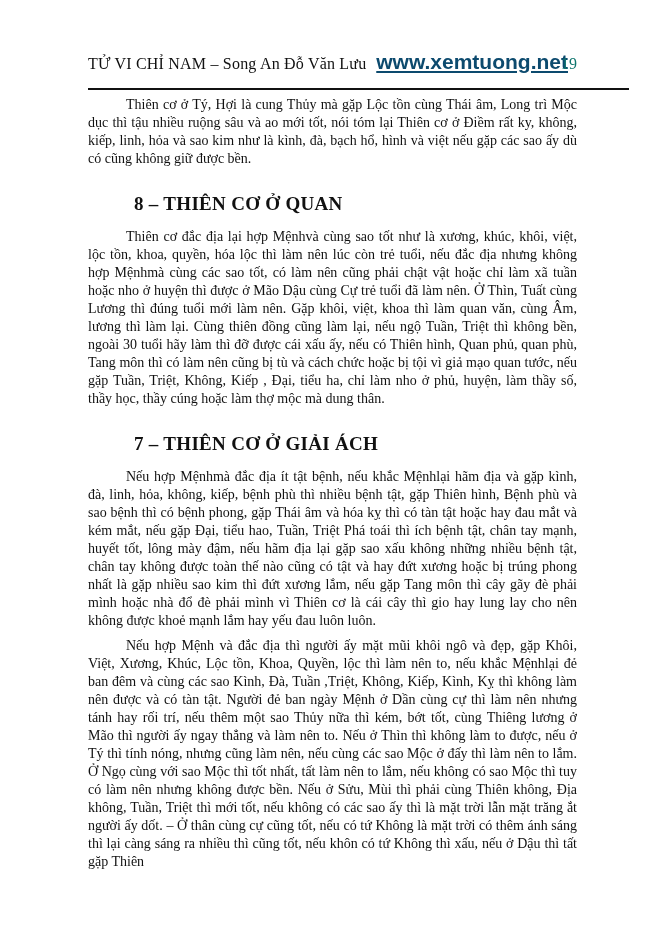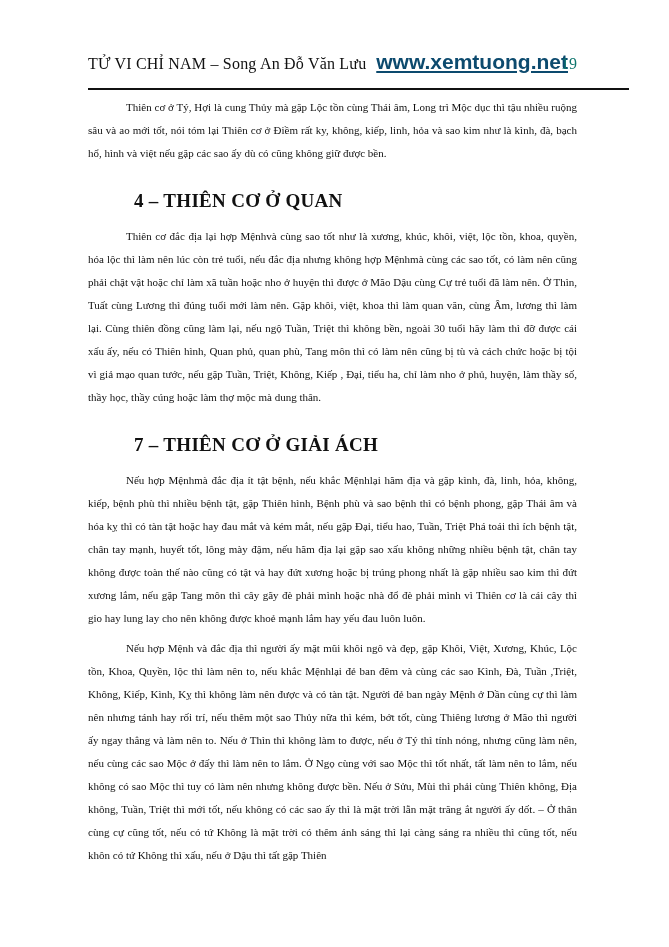--- a/index.html
+++ b/index.html
@@ -39,22 +39,22 @@
     margin-left: -7px;
   }
   .header-rule {
     border: none;
     border-top: 2px solid #111111;
     margin: 14px 0 0 0;
     width: 565px;
   }
   .body-text { margin-top: 6px; }
   .para {
-    font-size: 11px;
-    line-height: 23px;
+    font-size: 14px;
+    line-height: 18px;
     text-align: justify;
     text-indent: 38px;
     margin: 0 0 7px 0;
   }
   .para b { font-weight: normal; }
   .section-heading {
     font-size: 19px;
     font-weight: bold;
     letter-spacing: 0.3px;
     margin: 25px 0 13px 46px;
@@ -72,21 +72,21 @@
       <span class="page-number">19</span>
     </span>
   </div>
 
   <hr class="header-rule">
 
   <div class="body-text">
 
     <p class="para">Thiên cơ ở Tý, Hợi là cung Thủy mà gặp Lộc tồn cùng Thái âm, Long trì Mộc dục thì tậu nhiều ruộng sâu và ao mới tốt, nói tóm lại Thiên cơ ở Điềm rất ky, không, kiếp, linh, hỏa và sao kim như là kình, đà, bạch hổ, hình và việt nếu gặp các sao ấy dù có cũng không giữ được bền.</p>
 
-    <div class="section-heading">4 – THIÊN CƠ Ở QUAN</div>
+    <div class="section-heading">8 – THIÊN CƠ Ở QUAN</div>
 
     <p class="para">Thiên cơ đắc địa lại hợp <b>Mệnh</b>và cùng sao tốt như là xương, khúc, khôi, việt, lộc tồn, khoa, quyền, hóa lộc thì làm nên lúc còn trẻ tuổi, nếu đắc địa nhưng không hợp <b>Mệnh</b>mà cùng các sao tốt, có làm nên cũng phải chật vật hoặc chỉ làm xã tuần hoặc nho ở huyện thì được ở Mão Dậu cùng Cự trẻ tuổi đã làm nên. Ở Thìn, Tuất cùng Lương thì đúng tuổi mới làm nên. Gặp khôi, việt, khoa thì làm quan văn, cùng Âm, lương thì làm lại. Cùng thiên đồng cũng làm lại, nếu ngộ Tuần, Triệt thì không bền, ngoài 30 tuổi hãy làm thì đỡ được cái xấu ấy, nếu có Thiên hình, Quan phủ, quan phù, Tang môn thì có làm nên cũng bị tù và cách chức hoặc bị tội vì giả mạo quan tước, nếu gặp Tuần, Triệt, Không, Kiếp , Đại, tiểu ha, chỉ làm nho ở phủ, huyện, làm thầy số, thầy học, thầy cúng hoặc làm thợ mộc mà dung thân.</p>
 
     <div class="section-heading">7 – THIÊN CƠ Ở GIẢI ÁCH</div>
 
     <p class="para">Nếu hợp <b>Mệnh</b>mà đắc địa ít tật bệnh, nếu khắc <b>Mệnh</b>lại hãm địa và gặp kình, đà, linh, hỏa, không, kiếp, bệnh phù thì nhiều bệnh tật, gặp Thiên hình, Bệnh phù và sao bệnh thì có bệnh phong, gặp Thái âm và hóa kỵ thì có tàn tật hoặc hay đau mắt và kém mắt, nếu gặp Đại, tiểu hao, Tuần, Triệt Phá toái thì ích bệnh tật, chân tay mạnh, huyết tốt, lông mày đậm, nếu hãm địa lại gặp sao xấu không những nhiều bệnh tật, chân tay không được toàn thế nào cũng có tật và hay đứt xương hoặc bị trúng phong nhất là gặp nhiều sao kim thì đứt xương lắm, nếu gặp Tang môn thì cây gãy đè phải mình hoặc nhà đổ đè phải mình vì Thiên cơ là cái cây thì gio hay lung lay cho nên không được khoẻ mạnh lắm hay yếu đau luôn luôn.</p>
 
 
 
     <p class="para">Nếu hợp <b>Mệnh</b> và đắc địa thì người ấy mặt mũi khôi ngô và đẹp, gặp Khôi, Việt, Xương, Khúc, Lộc tồn, Khoa, Quyền, lộc thì làm nên to, nếu khắc <b>Mệnh</b>lại đẻ ban đêm và cùng các sao Kình, Đà, Tuần ,Triệt, Không, Kiếp, Kình, Kỵ thì không làm nên được và có tàn tật. Người đẻ ban ngày <b>Mệnh</b> ở Dần cùng cự thì làm nên nhưng tánh hay rối trí, nếu thêm một sao Thủy nữa thì kém, bớt tốt, cùng Thiêng lương ở Mão thì người ấy ngay thẳng và làm nên to. Nếu ở Thìn thì không làm to được, nếu ở Tý thì tính nóng, nhưng cũng làm nên, nếu cùng các sao Mộc ở đấy thì làm nên to lắm. Ở Ngọ cùng với sao Mộc thì tốt nhất, tất làm nên to lắm, nếu không có sao Mộc thì tuy có làm nên nhưng không được bền. Nếu ở Sửu, Mùi thì phải cùng Thiên không, Địa không, Tuần, Triệt thì mới tốt, nếu không có các sao ấy thì là mặt trời lẫn mặt trăng ắt người ấy dốt. – Ở thân cùng cự cũng tốt, nếu có tứ Không là mặt trời có thêm ánh sáng thì lại càng sáng ra nhiều thì cũng tốt, nếu khôn có tứ Không thì xấu, nếu ở Dậu thì tất gặp Thiên</p>

